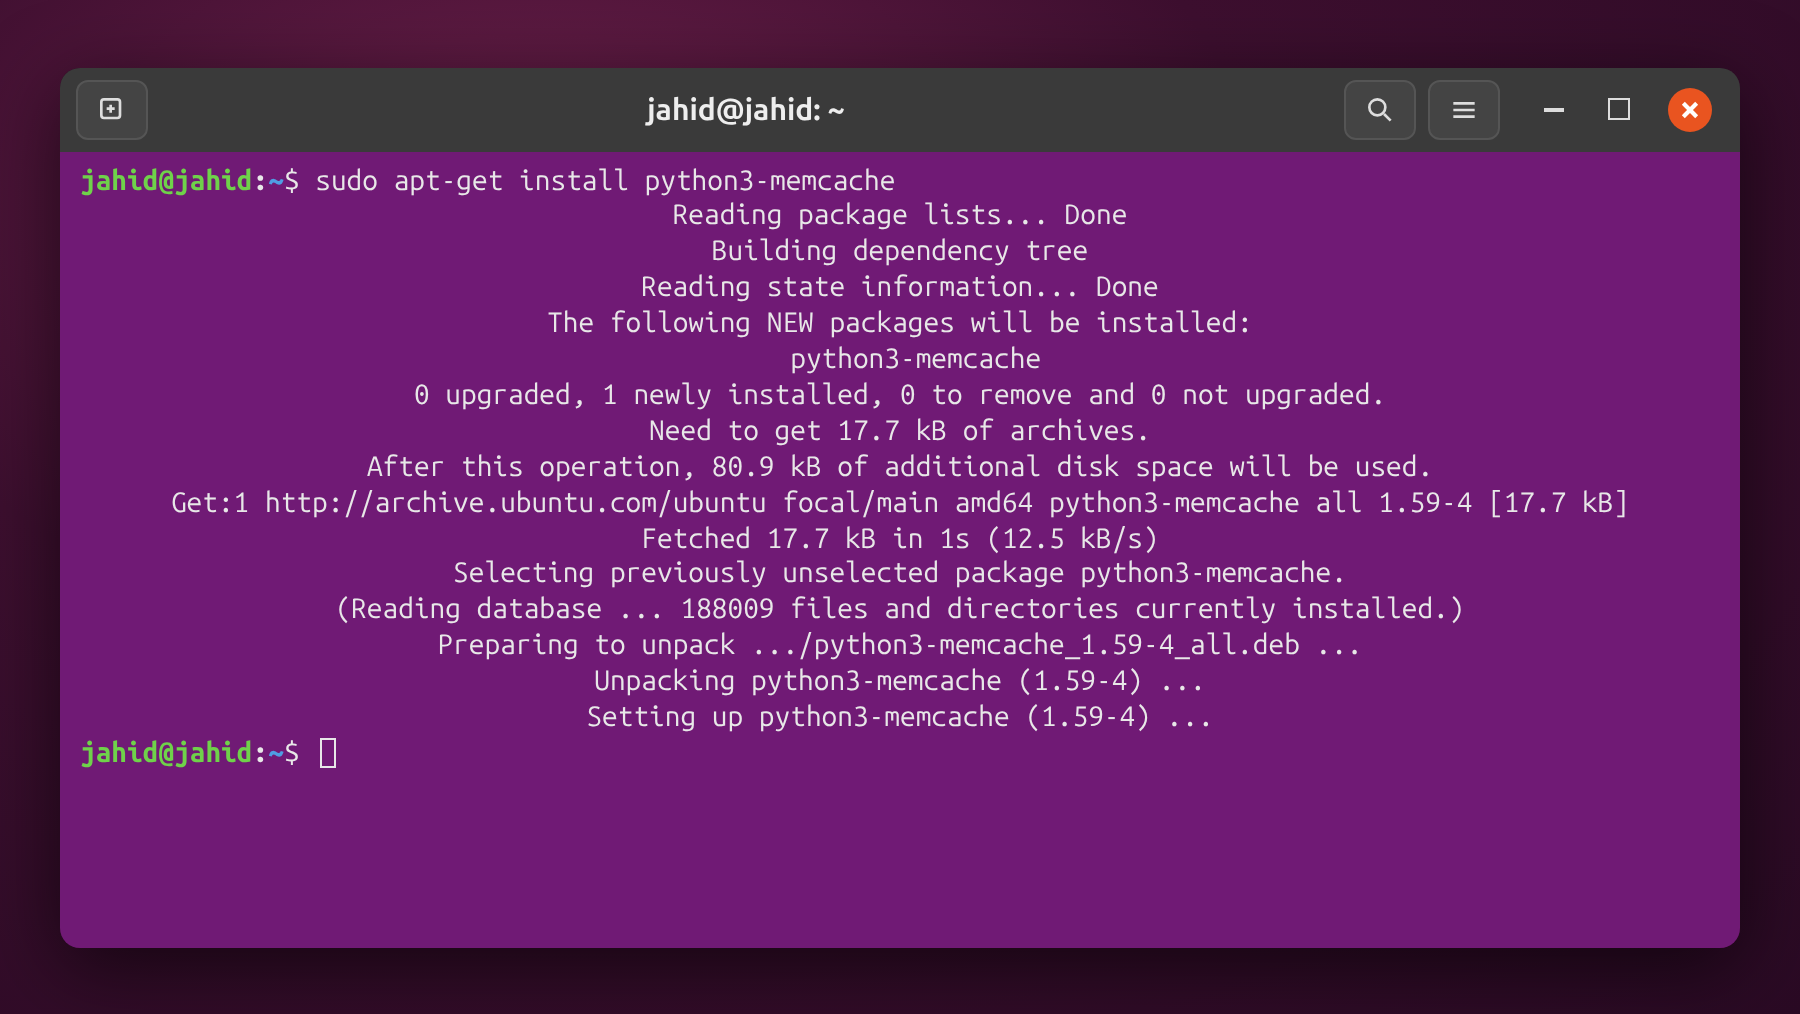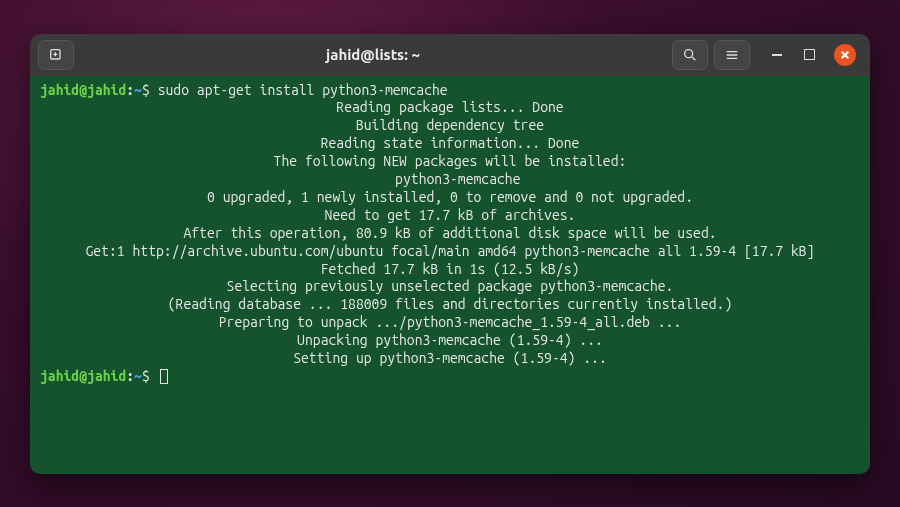--- a/index.html
+++ b/index.html
@@ -61,21 +61,21 @@
     .win-min::before { content: ""; display: block; width: 10px; height: 2px; background: #ddd; }
     .win-max::before { content: ""; display: block; width: 9px; height: 9px; border: 1.5px solid #ddd; }
     .win-close {
       width: 22px; height: 22px; border-radius: 50%;
       background: #e95420; display: flex; align-items: center; justify-content: center;
       cursor: pointer;
     }
     .win-close svg { width: 10px; height: 10px; stroke: #fff; stroke-width: 2.5; }
     .terminal {
       flex: 1;
-      background: #14532d;
+      background: #701a75;
       padding: 6px 10px;
       color: #e8e8e8;
       font-size: 14px;
       line-height: 1.28;
       font-family: "Ubuntu Mono", "DejaVu Sans Mono", monospace;
       overflow: hidden;
       white-space: pre-wrap;
     }
     .prompt-user { color: #6fd24a; font-weight: bold; }
     .prompt-colon { color: #e8e8e8; font-weight: bold; }
@@ -97,21 +97,21 @@
 
 <div class="window">
   <div class="titlebar">
     <div class="tb-btn">
       <svg viewBox="0 0 24 24">
         <rect x="4" y="4" width="14" height="14" rx="2"></rect>
         <line x1="11" y1="8" x2="11" y2="14"></line>
         <line x1="8" y1="11" x2="14" y2="11"></line>
       </svg>
     </div>
-    <div class="tb-title">jahid@lists: ~</div>
+    <div class="tb-title">jahid@jahid: ~</div>
     <div class="tb-right">
       <div class="tb-btn">
         <svg viewBox="0 0 24 24">
           <circle cx="10" cy="10" r="6"></circle>
           <line x1="15" y1="15" x2="20" y2="20"></line>
         </svg>
       </div>
       <div class="tb-btn">
         <svg viewBox="0 0 24 24">
           <line x1="4" y1="7" x2="20" y2="7"></line>

